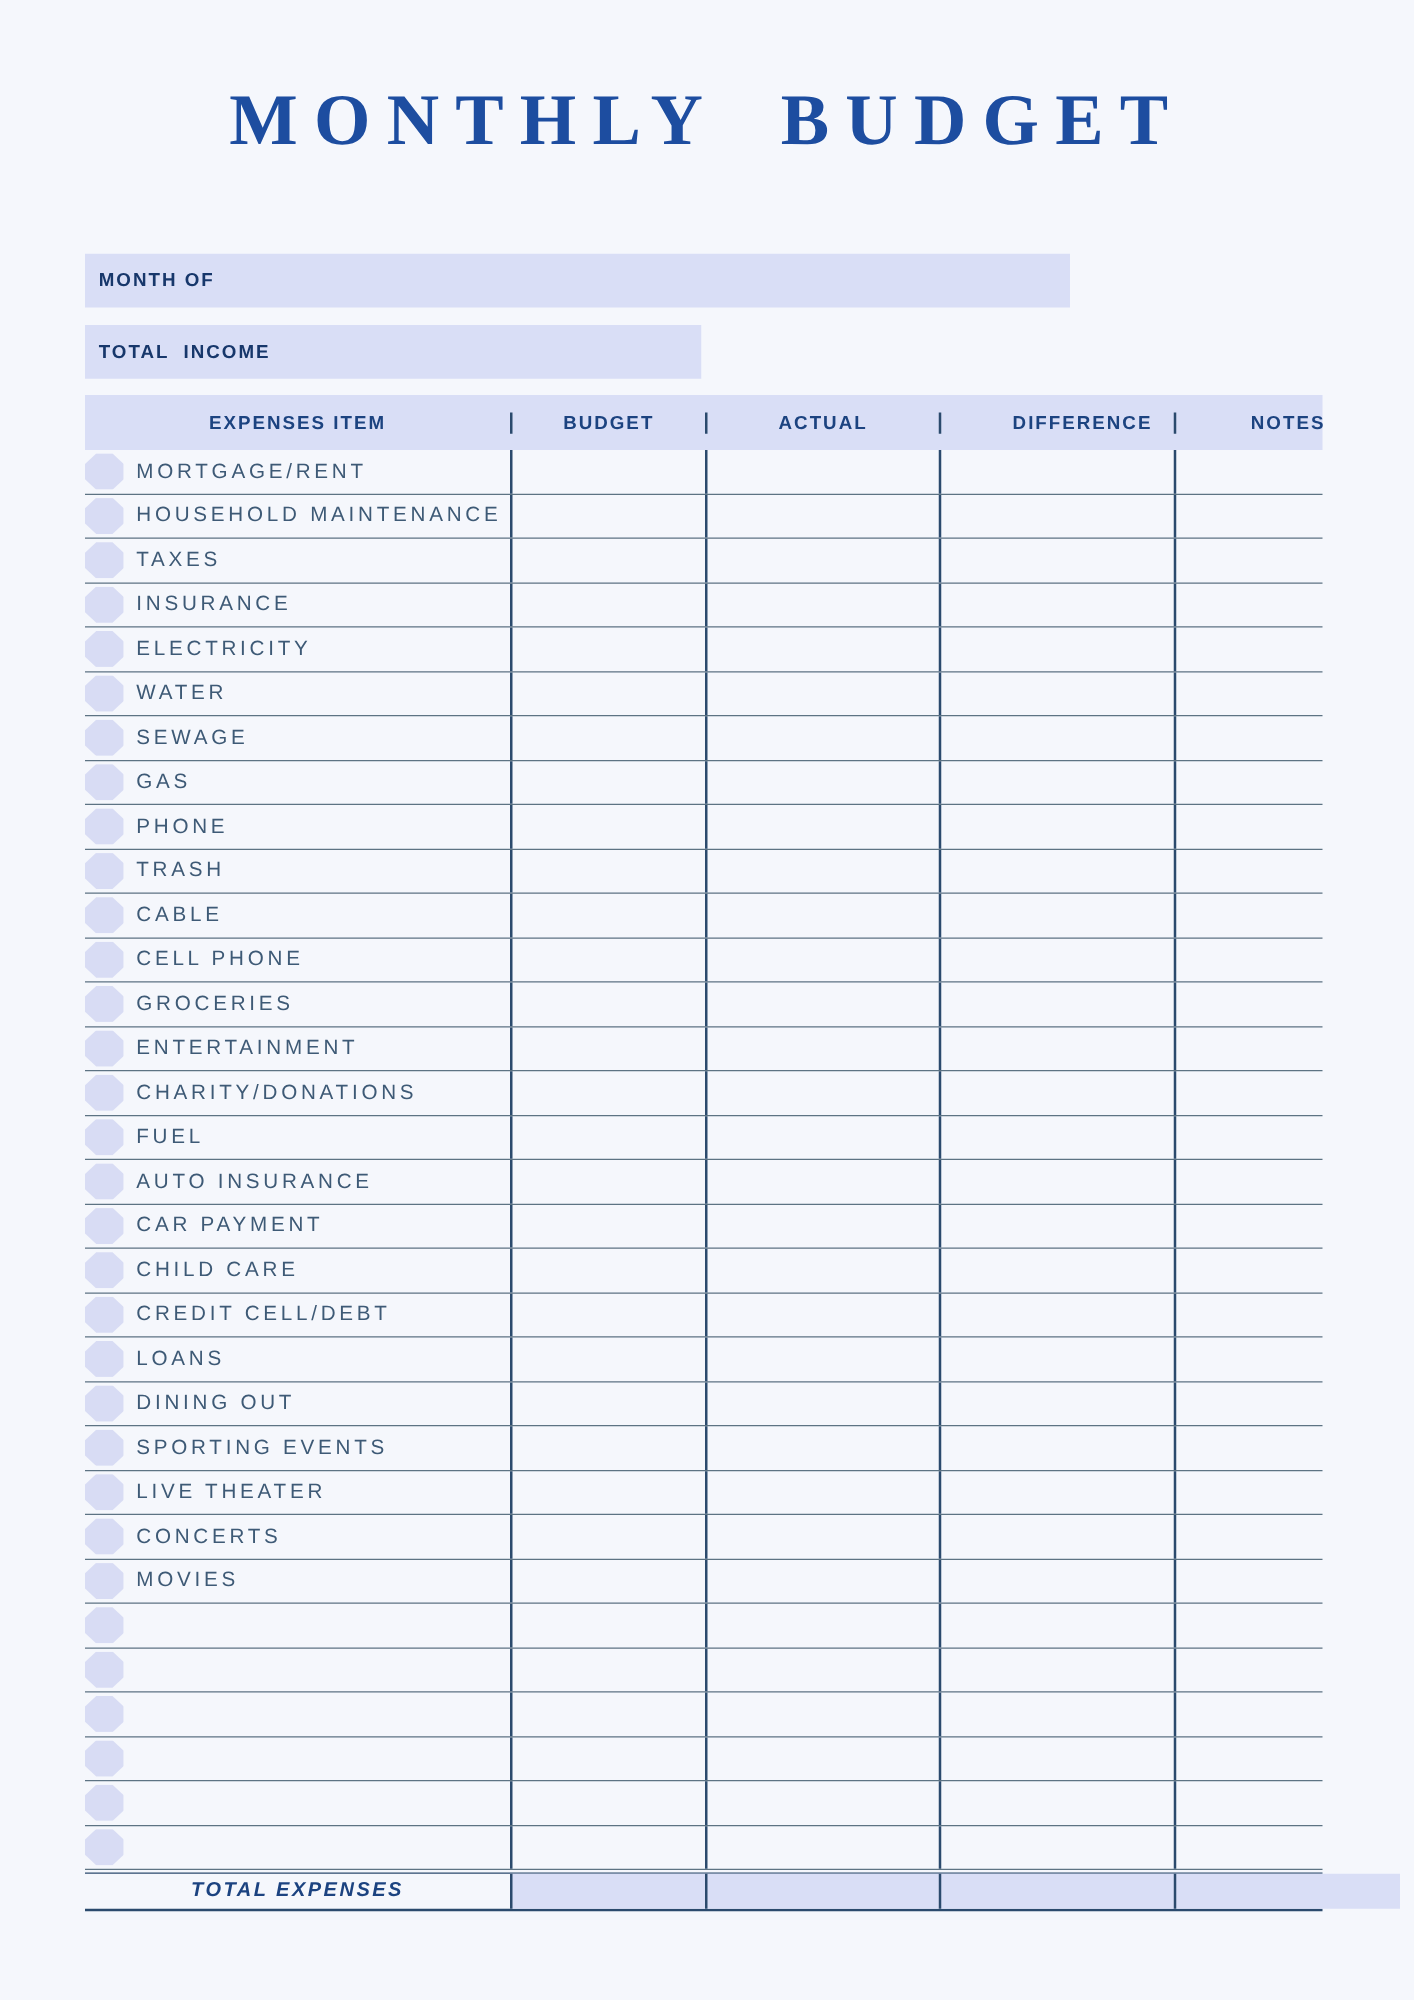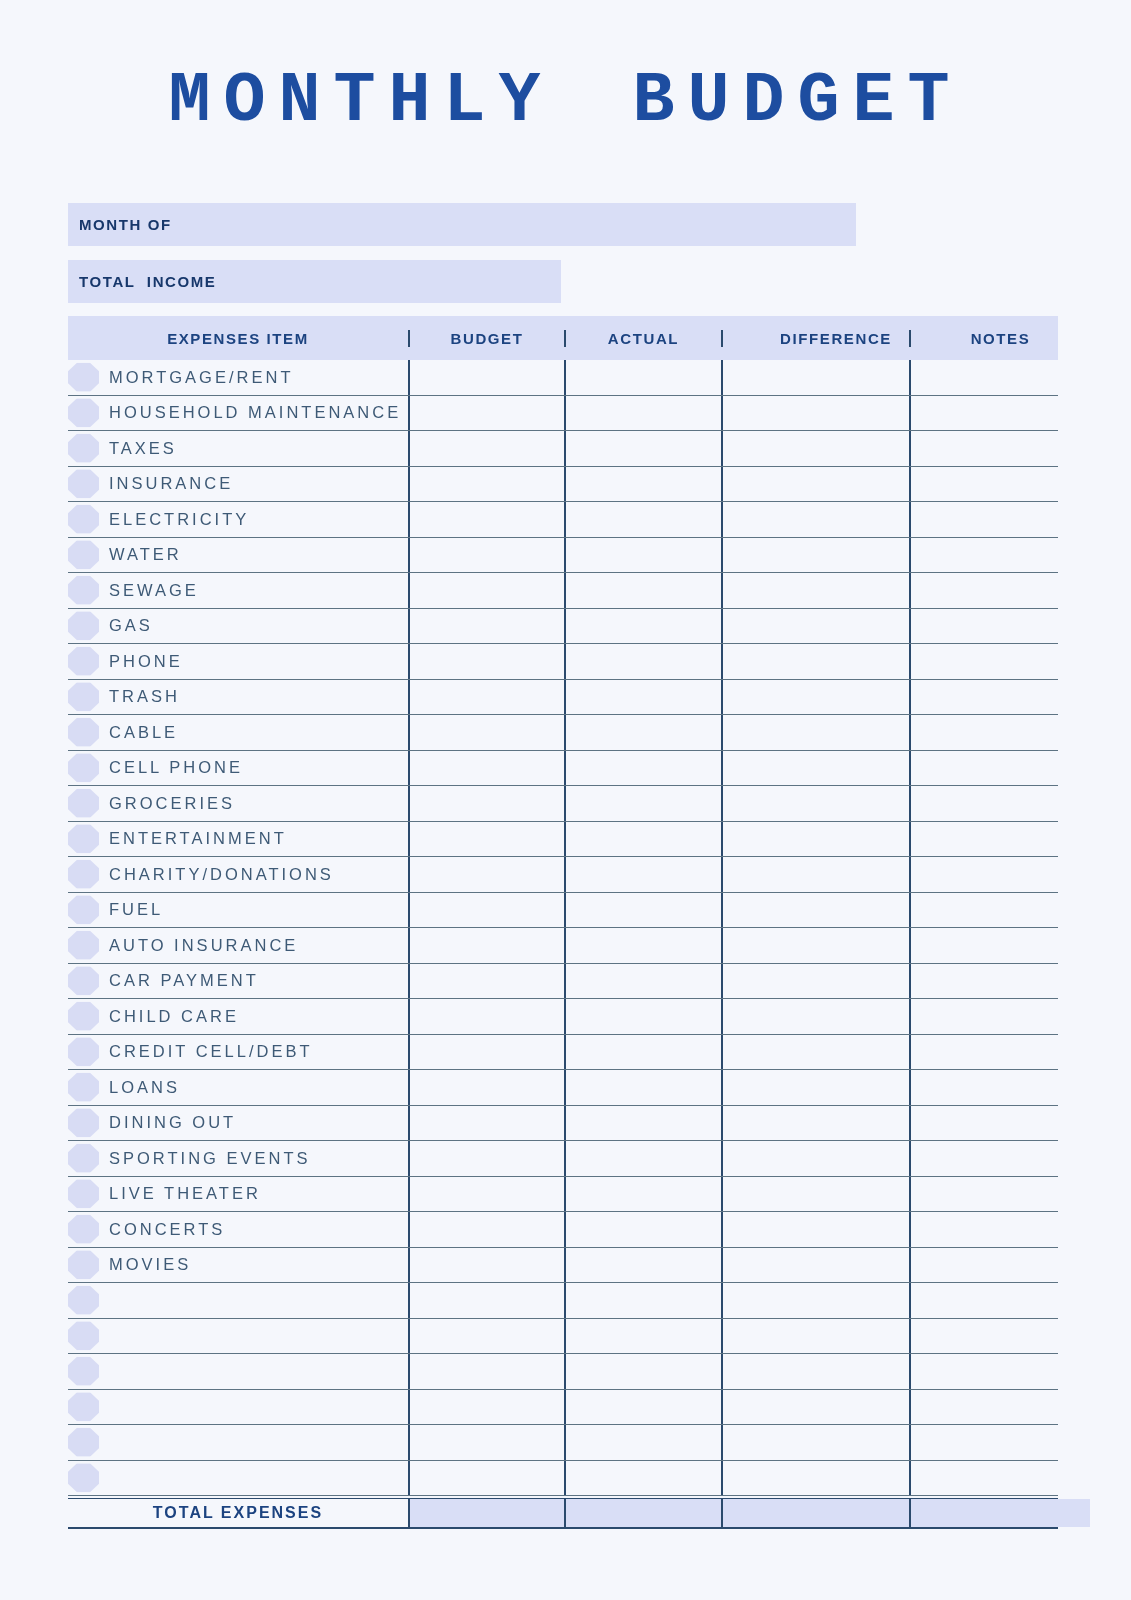--- a/index.html
+++ b/index.html
@@ -5,22 +5,22 @@
   html,body{margin:0;padding:0;}
   body{
     width:1131px;height:1600px;
     background:var(--background,#f5f7fc);
     font-family:"Liberation Sans", sans-serif;
     position:relative;overflow:hidden;
   }
   .page-title{
     position:absolute;top:62px;left:0;width:1131px;
     text-align:center;
-    font-family:Liberation Mono, monospace;
-    font-weight:700;font-size:70px;
+    font-family:Liberation Serif, serif;
+    font-weight:700;font-size:58px;
     letter-spacing:13px;word-spacing:24px;
     color:var(--title_blue,#1d4da0);
     white-space:nowrap;
   }
   .bar-label{
     font-weight:700;font-size:15px;letter-spacing:1.6px;
     color:var(--label_navy,#17376b);white-space:pre;
   }
   .month-bar{
     position:absolute;top:203px;left:68px;width:788px;height:43px;
@@ -33,21 +33,21 @@
   }
   .income-bar{
     background:var(--accent_fill,#d9def6);
     display:flex;align-items:center;padding-left:11px;box-sizing:border-box;
   }
   .income-bar.total{width:493px;}
   .income-bar.other{width:484px;}
 
   .budget-table{position:absolute;top:316px;left:68px;width:990px;}
   .col{box-sizing:border-box;flex:none;}
-  .c1{width:340px;} .c2{width:156px;} .c3{width:157px;} .c4{width:188px;padding-left:40px;} .c5{width:181px;}
+  .c1{width:340px;} .c2{width:156px;} .c3{width:187px;} .c4{width:188px;padding-left:40px;} .c5{width:181px;}
 
   .thead{display:flex;height:44px;background:var(--accent_fill,#d9def6);align-items:center;}
   .thead .col{
     display:flex;align-items:center;justify-content:center;
     font-weight:700;font-size:15px;letter-spacing:1.6px;
     color:var(--header_blue,#1c4380);
   }
   .thead .col + .col{border-left:2px solid var(--v_line,#2b4a6d);}
 
   .trow{
@@ -65,20 +65,21 @@
   }
   .item-label{
     font-size:16.5px;letter-spacing:3px;
     color:var(--item_text,#3e5a76);white-space:nowrap;
   }
 
   .total-row{
     display:flex;height:28px;margin-top:2px;box-sizing:content-box;
     border-top:1.5px solid var(--v_line,#2b4a6d);
     border-bottom:2px solid var(--v_line,#2b4a6d);
+    font-style:italic;
   }
   .total-row .col + .col{border-left:2px solid var(--v_line,#2b4a6d);}
   .total-label-cell{
     display:flex;align-items:center;justify-content:center;
     font-weight:700;font-size:16px;letter-spacing:2px;
     color:var(--header_blue,#1c4380);
   }
   .total-fill{background:var(--accent_fill,#d9def6);}
 </style>
 </head>

